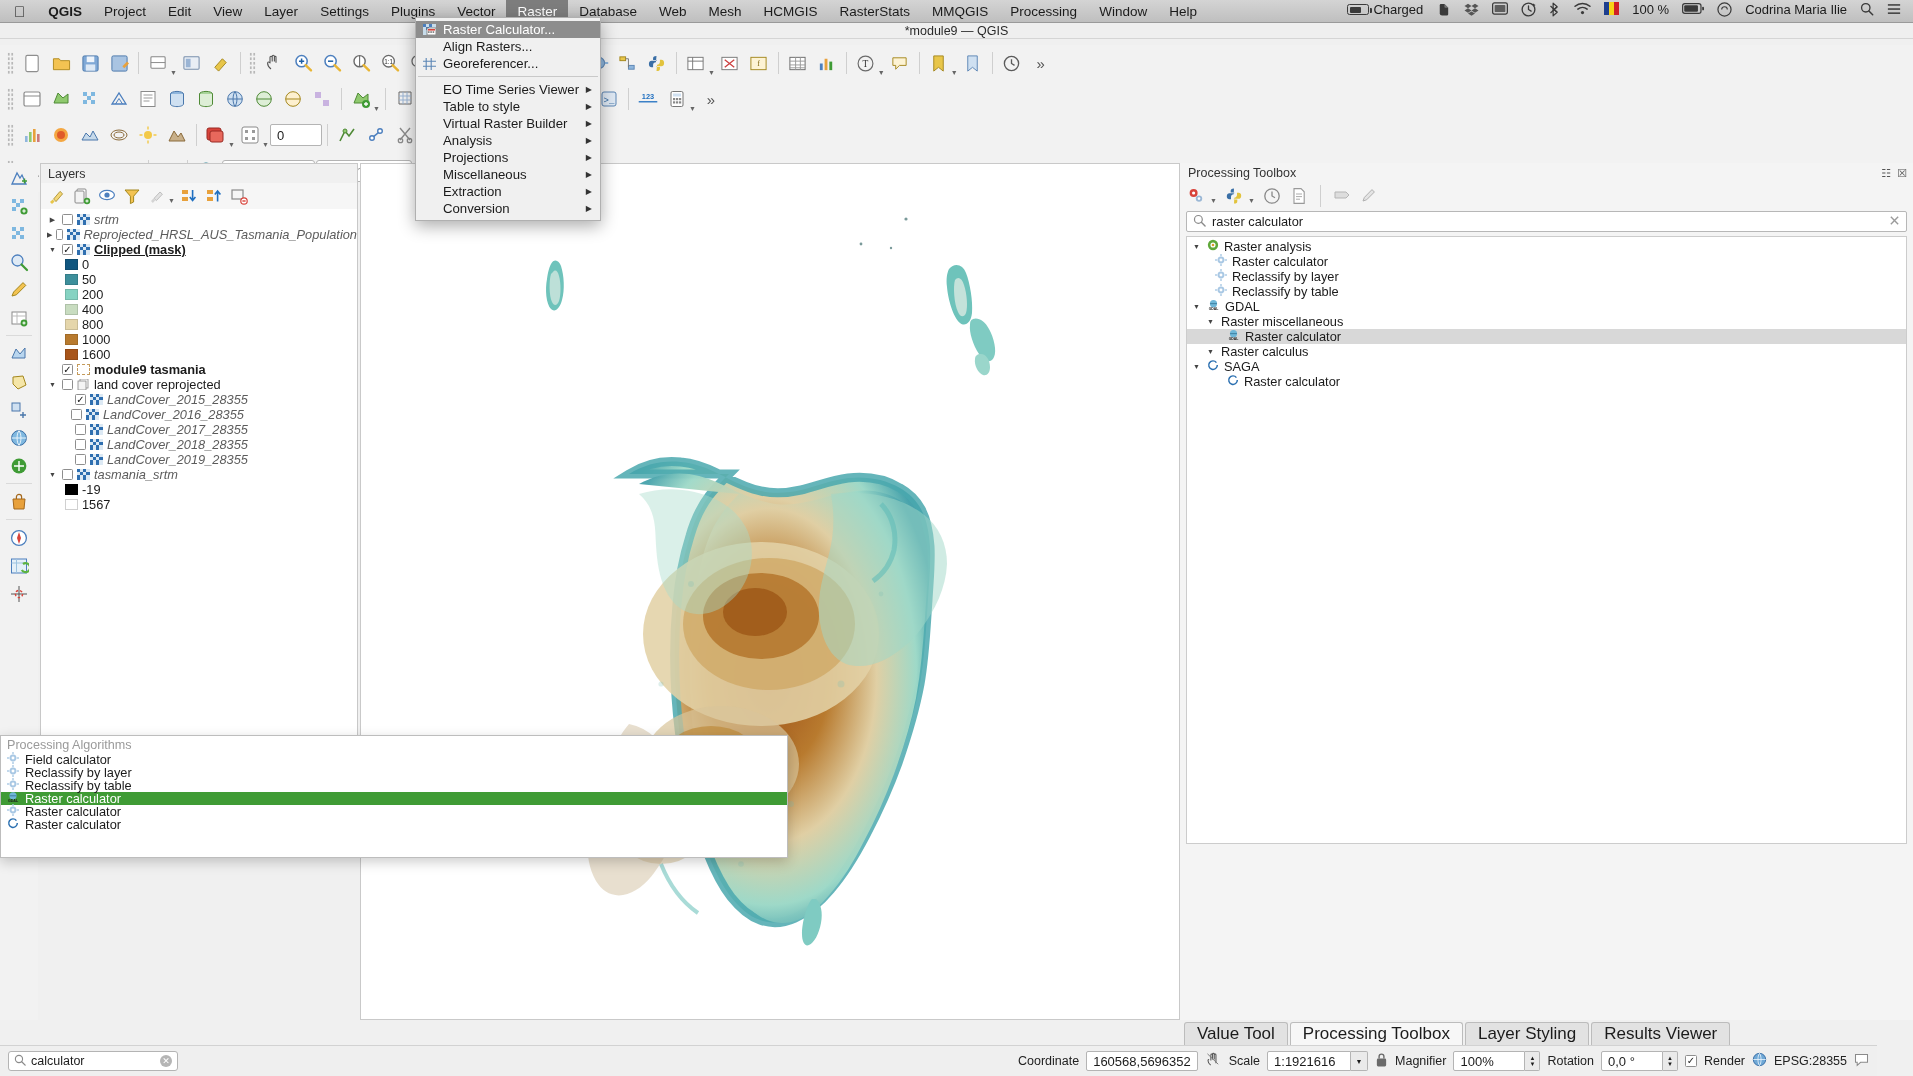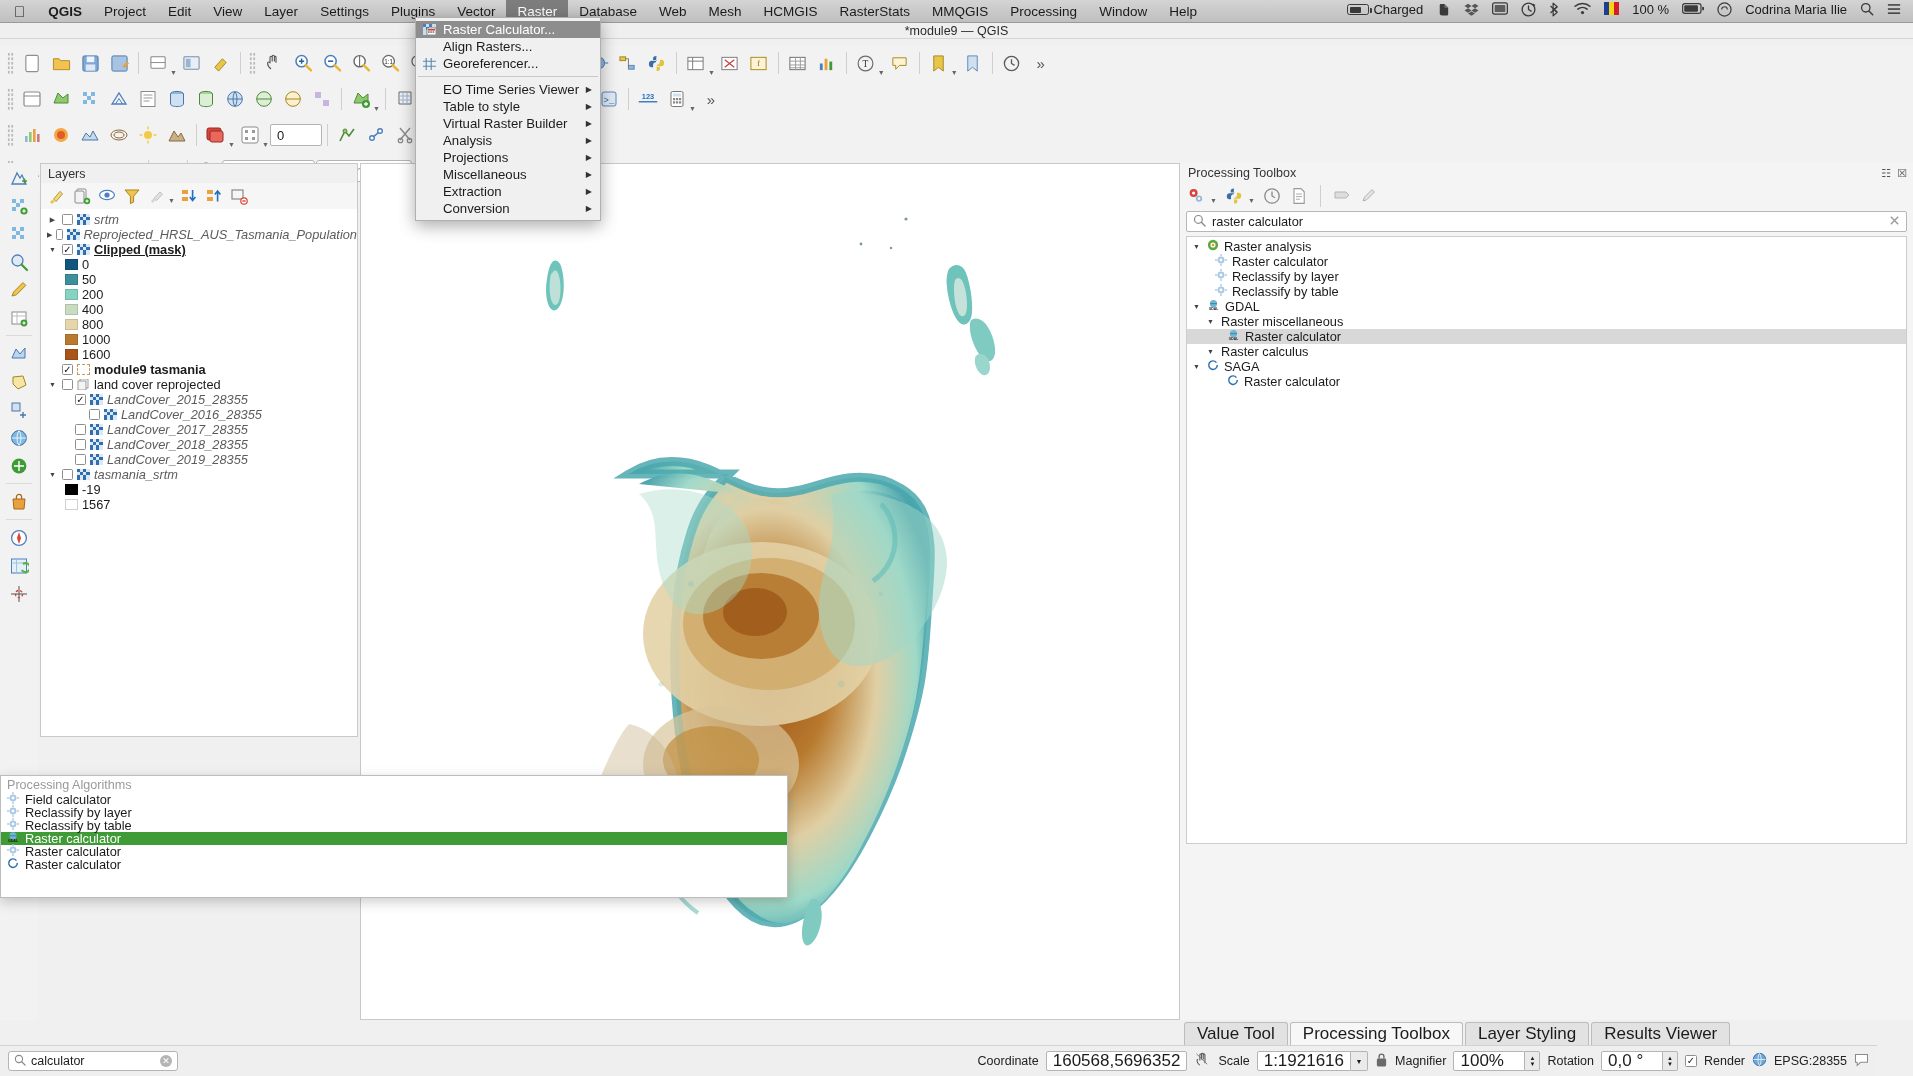--- a/index.html
+++ b/index.html
@@ -122,35 +122,35 @@
               display:flex; align-items:flex-end; gap:0px; padding-left:4px; }
   .ptab { height:23px; padding:0 12px; display:flex;align-items:center;
           background:#e2e2e2; border:1px solid #bcbcbc; border-bottom:none;
           font-size:17px; border-radius:3px 3px 0 0; margin-right:2px; }
   .ptab.active { background:#f7f7f7; font-weight:normal; }
 
   
   .algpop {
     position:absolute; left:0px; top:735px; width:788px; height:123px;
     background:#fff; border:1px solid #bdbdbd; box-shadow:0 4px 12px rgba(0,0,0,.2);
-    z-index:90; font-size:12.8px; padding-top:1px;margin-top:40px;
+    z-index:90; font-size:12.8px; padding-top:1px;
   }
   .algpop .cap { color:#9a9a9a; padding:1px 0 1px 6px; font-size:12.6px;}
   .arow { height:13px;display:flex;align-items:center;gap:6px;padding-left:6px; }
   .arow.sel { background:#3f9b35; color:#fff; }
 
   
   .status {
     position:absolute; left:0; bottom:0; width:1877px; height:31px;
     background:#efefef; border-top:1px solid #d2d2d2;
     display:flex; align-items:center; padding:0 8px; gap:7px; font-size:12.5px;
   }
   .status .lbl { color:#222; }
   .sfield { height:20px;border:1px solid #b4b4b4;background:#fff;border-radius:2px;
-            display:flex;align-items:center;padding:0 6px;font-size:17px; }
+            display:flex;align-items:center;padding:0 6px;font-size:13px; }
   .dd { width:17px;height:20px;border:1px solid #b4b4b4;background:#eaeaea;border-left:none;
         display:flex;align-items:center;justify-content:center;font-size:7px;border-radius:0 2px 2px 0;}
   .spin { width:15px;height:20px;border:1px solid #b4b4b4;border-left:none;background:#eaeaea;
           display:flex;flex-direction:column;align-items:center;justify-content:center;font-size:6px;line-height:6px;border-radius:0 2px 2px 0;}
   .status .grow { flex:1; }
   .botsearch { width:170px;height:20px;border:1px solid #b4b4b4;background:#fff;border-radius:3px;
                display:flex;align-items:center;gap:5px;padding:0 5px;font-size:12.5px; }
   .xcircle { width:12px;height:12px;border-radius:50%;background:#b5b5b5;color:#fff;
              font-size:9px;display:flex;align-items:center;justify-content:center;margin-left:auto; }
   .ckbox { width:12px;height:12px;border:1px solid #8e8e8e;background:#fff;border-radius:1.5px;
@@ -1136,21 +1136,21 @@
                 <rect x="6" y="0" width="3" height="3"></rect>
                 <rect x="3" y="3" width="3" height="3"></rect>
                 <rect x="9" y="3" width="4" height="3"></rect>
                 <rect x="0" y="6" width="3" height="5"></rect>
                 <rect x="6" y="6" width="3" height="5"></rect>
               </g>
             </svg>
           </span>
         <span class="lname ital">LandCover_2015_28355</span>
       </div>
-      <div class="lrow" style="padding-left:48px;align-items:center;">
+      <div class="lrow" style="padding-left:30px;align-items:center;">
         <span class="cb"></span>
         <span>
             <svg class="rastico" viewBox="0 0 13 11">
               <rect width="13" height="11" fill="#dce9f4"></rect>
               <g fill="#2f6fb0">
                 <rect x="0" y="0" width="3" height="3"></rect>
                 <rect x="6" y="0" width="3" height="3"></rect>
                 <rect x="3" y="3" width="3" height="3"></rect>
                 <rect x="9" y="3" width="4" height="3"></rect>
                 <rect x="0" y="6" width="3" height="5"></rect>

